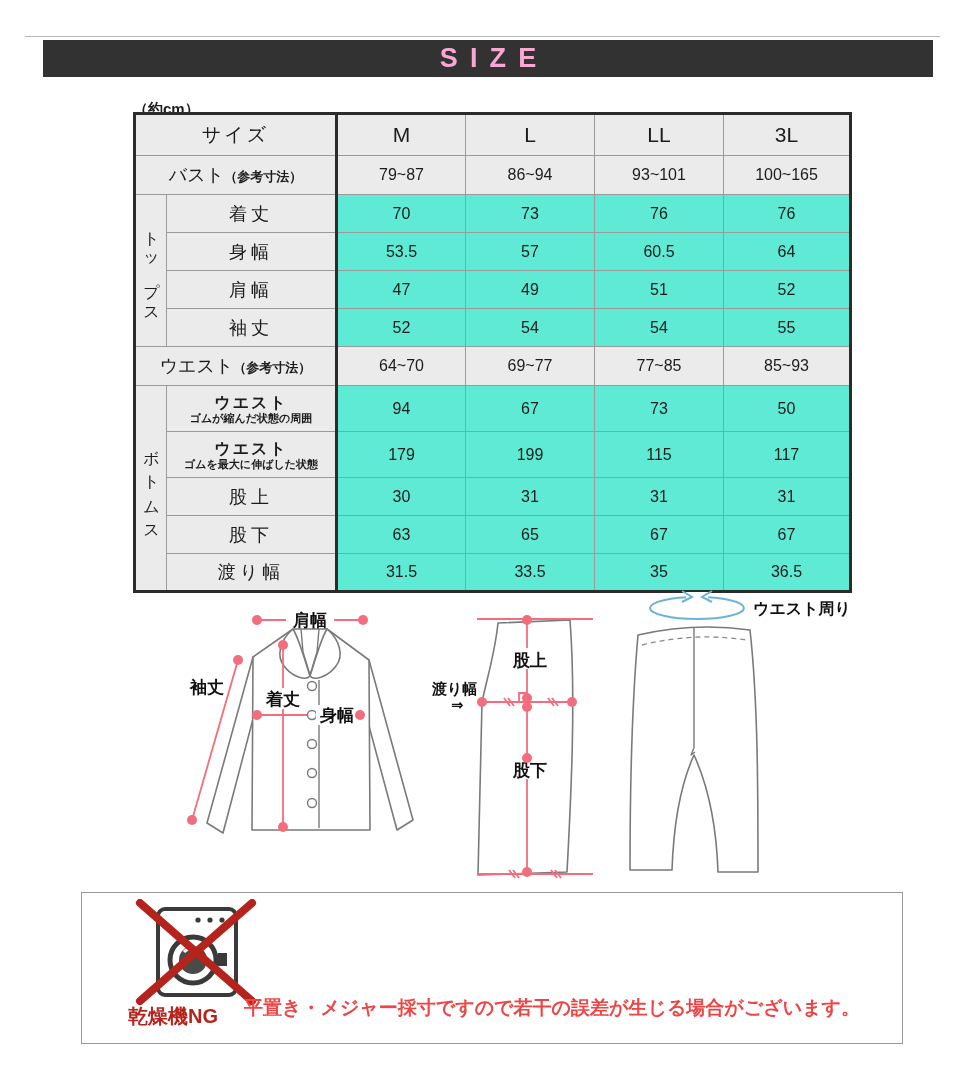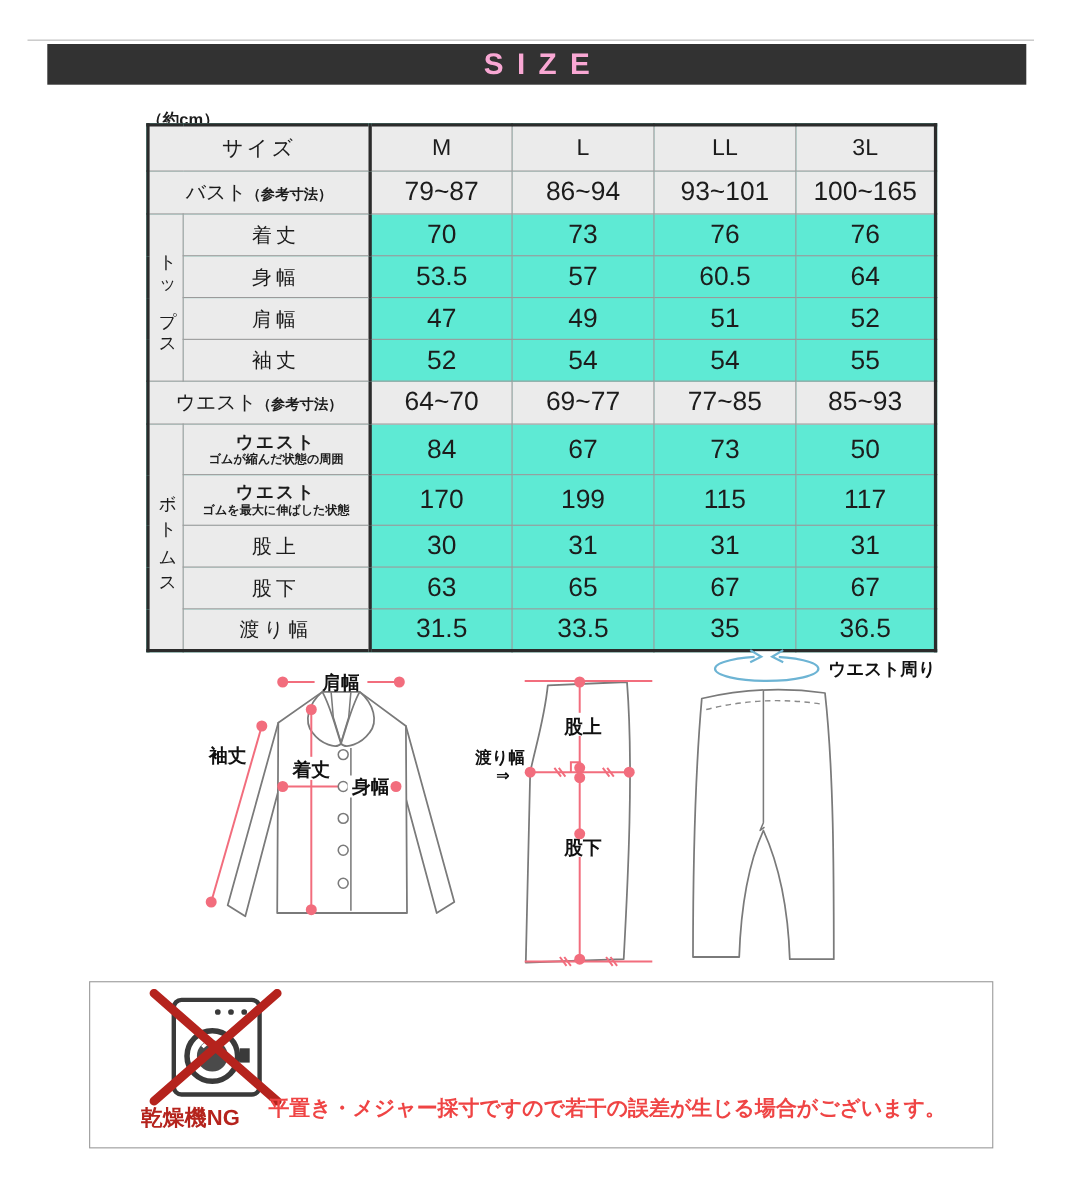--- a/index.html
+++ b/index.html
@@ -19,21 +19,21 @@
   .unit-note{position:absolute;left:133px;top:84px;font-size:15px;font-weight:600;margin-top:16px;}
 
   table.size{position:absolute;left:133px;top:112px;width:716px;border-collapse:collapse;
              table-layout:fixed;border:3px solid var(--line-dark);background:#5eead4;}
   table.size td,table.size th{border:1px solid #9a9a9a;text-align:center;vertical-align:middle;
              padding:0;font-weight:normal;}
   .gray{background:var(--cell-gray);}
   .r-h{height:42px;} .r-ref{height:39px;} .r-n{height:38px;} .r-w{height:46px;}
   .thick-b td,.thick-b th{border-bottom:3px solid var(--line-dark);}
   .vsep{border-left:3px solid var(--line-dark) !important;}
-  td.val{font-size:24px;font-weight:500;border-left:2px solid #555;margin-left:32px;}
+  td.val{font-size:16px;font-weight:500;border-left:2px solid #555;margin-left:32px;}
   th.size-letter{font-size:21px;font-weight:600;border-left:2px solid #555;}
   th.head-label{font-size:19px;font-weight:bold;letter-spacing:3px;}
   th.row-label{font-size:18px;font-weight:bold;letter-spacing:4px;}
   th.ref-label{font-size:18px;font-weight:bold;}
   .suffix{font-size:13px;font-weight:bold;letter-spacing:0;}
   th.group{writing-mode:vertical-rl;text-orientation:upright;font-size:16px;font-weight:bold;
            letter-spacing:7px;padding:4px 0;}
   .sub{display:block;font-size:11px;font-weight:bold;line-height:12px;letter-spacing:0;}
   .main-lab{display:block;font-size:16px;font-weight:bold;line-height:19px;letter-spacing:2px;}
 
@@ -130,31 +130,31 @@
       <td class="gray val">69~77</td>
       <td class="gray val">77~85</td>
       <td class="gray val">85~93</td>
     </tr>
     <tr class="r-w">
       <th rowspan="5" class="gray group">ボトムス</th>
       <th class="gray">
             <span class="main-lab">ウエスト</span>
             <span class="sub">ゴムが縮んだ状態の周囲</span>
           </th>
-      <td class="val vsep">84</td>
+      <td class="val vsep">94</td>
       <td class="val">67</td>
       <td class="val">73</td>
       <td class="val">50</td>
     </tr>
     <tr class="r-w">
       <th class="gray">
             <span class="main-lab">ウエスト</span>
             <span class="sub">ゴムを最大に伸ばした状態</span>
           </th>
-      <td class="val vsep">170</td>
+      <td class="val vsep">179</td>
       <td class="val">199</td>
       <td class="val">115</td>
       <td class="val">117</td>
     </tr>
     <tr class="r-n">
       <th class="gray row-label">股上</th>
       <td class="val vsep">30</td>
       <td class="val">31</td>
       <td class="val">31</td>
       <td class="val">31</td>

